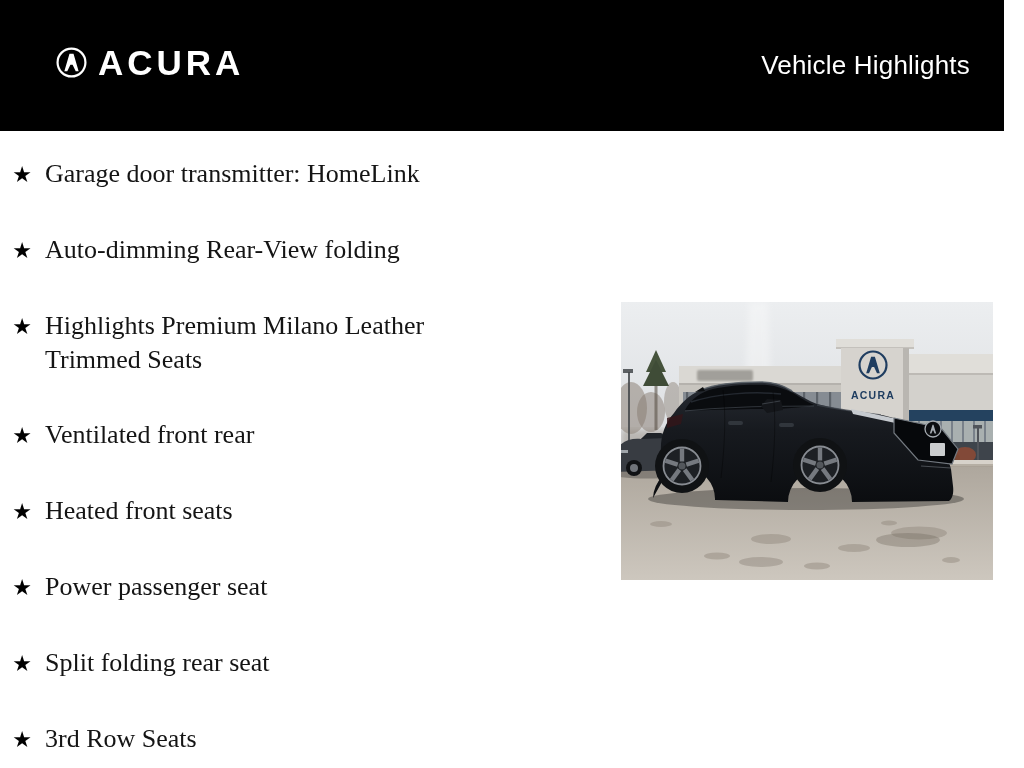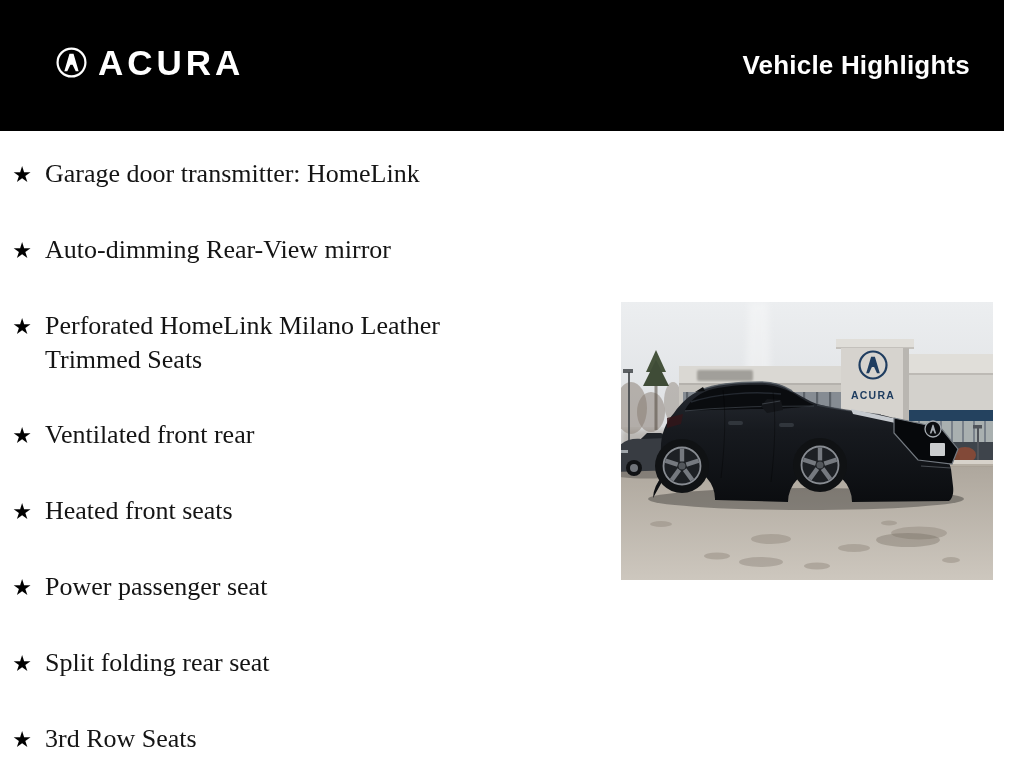--- a/index.html
+++ b/index.html
@@ -7,21 +7,21 @@
   .page{position:relative;width:1004px;height:768px;background:#fff;overflow:hidden;}
 
   
   header{height:131px;background:#000;display:flex;align-items:center;
          justify-content:space-between;padding:0 34px 0 55px;box-sizing:border-box;}
   .brand{margin-top:-6px;}
   .brand-row{display:flex;align-items:center;gap:10px;}
   .brand-logo{width:33px;height:33px;flex:none;}
   .brand-name{color:#fff;font-weight:bold;font-size:35px;letter-spacing:4px;line-height:1;}
   .brand-tagline{color:#f2f2f2;font-size:23px;letter-spacing:.4px;margin-top:6px;margin-left:13px;}
-  .page-title{color:#fff;font-size:26px;font-weight:700;margin:0;letter-spacing:.2px;}
+  .page-title{color:#fff;font-size:26px;font-weight:400;margin:0;letter-spacing:.2px;}
 
   
   .features{list-style:none;margin:0;padding:26px 0 0 10px;}
   .features li{display:flex;align-items:baseline;margin-bottom:41px;
                font-size:26px;line-height:34px;color:#141414;}
   .features li:last-child{margin-bottom:0;}
   .star{flex:none;width:24px;text-align:center;font-size:22px;color:#000;margin-right:11px;}
   .feature-text{max-width:470px;font-family:Liberation Serif, serif;}
 
   
@@ -47,25 +47,25 @@
   </header>
 
   <main>
     <ul class="features">
       <li>
         <span class="star">★</span>
         <span class="feature-text">Garage door transmitter: HomeLink</span>
       </li>
       <li>
         <span class="star">★</span>
-        <span class="feature-text">Auto-dimming Rear-View mirror</span>
-      </li>
-      <li>
-        <span class="star">★</span>
-        <span class="feature-text">Perforated HomeLink Milano Leather Trimmed Seats</span>
+        <span class="feature-text">Auto-dimming Rear-View folding</span>
+      </li>
+      <li>
+        <span class="star">★</span>
+        <span class="feature-text">Highlights Premium Milano Leather Trimmed Seats</span>
       </li>
       <li>
         <span class="star">★</span>
         <span class="feature-text">Ventilated front rear</span>
       </li>
       <li>
         <span class="star">★</span>
         <span class="feature-text">Heated front seats</span>
       </li>
       <li>

